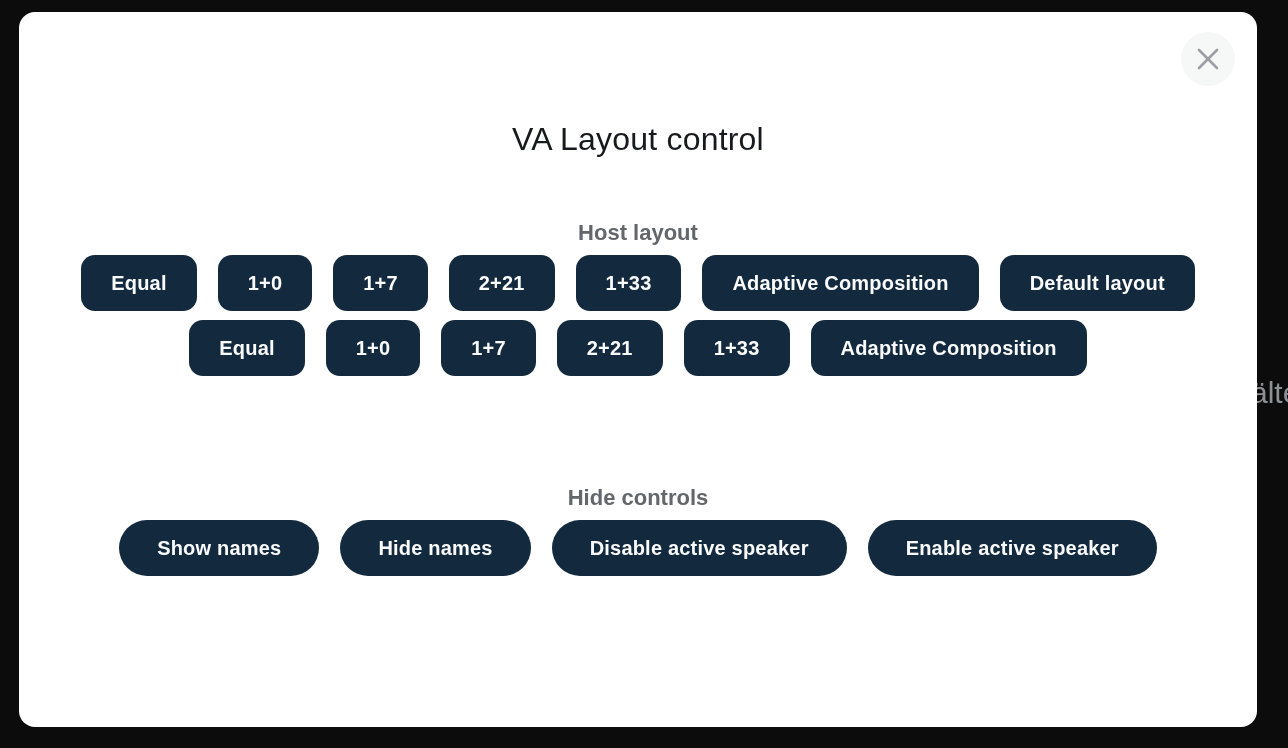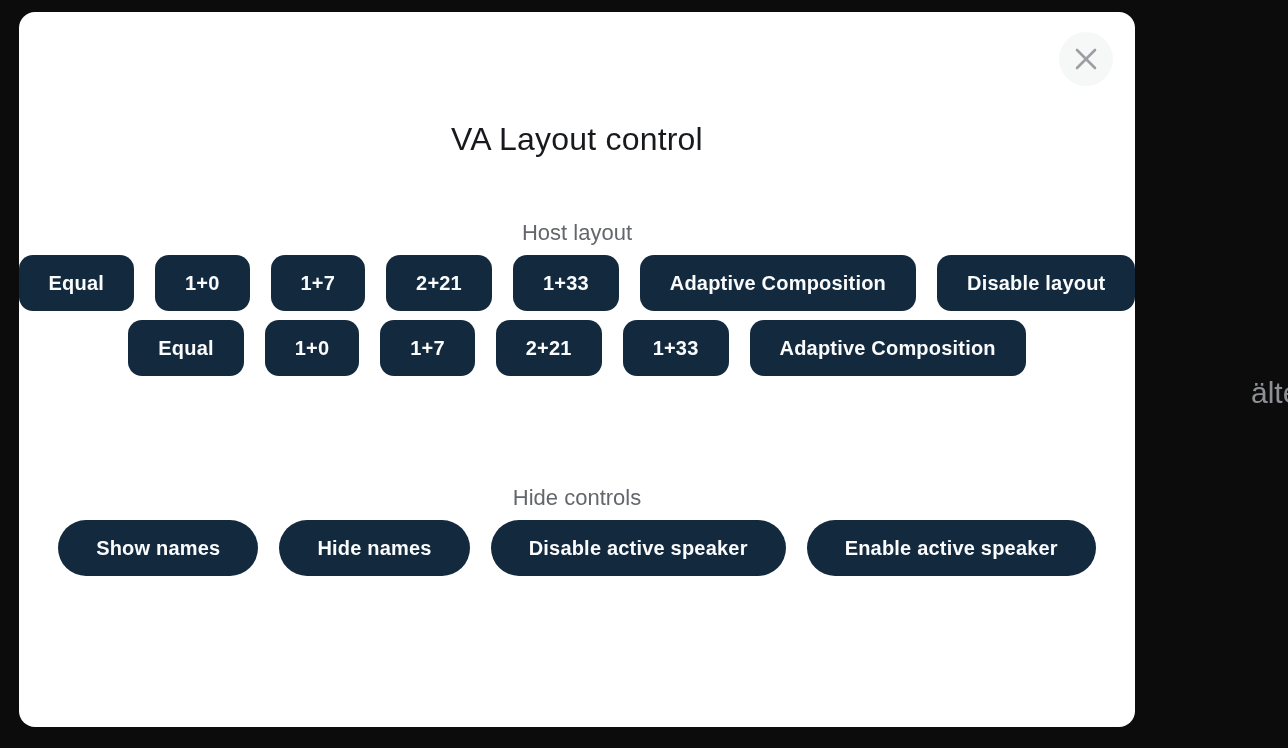--- a/index.html
+++ b/index.html
@@ -19,21 +19,21 @@
     top: 376px;
     z-index: 0;
     color: #8d9195;
     font-size: 30px;
     white-space: nowrap;
   }
   .modal {
     position: absolute;
     left: 19px;
     top: 12px;
-    width: 1116px;
+    width: 1238px;
     height: 715px;
     background: #ffffff;
     border-radius: 16px;
     z-index: 1;
   }
   .close-btn {
     position: absolute;
     top: 20px;
     right: 22px;
     width: 54px;
@@ -53,21 +53,21 @@
     font-size: 32px;
     line-height: 40px;
     font-weight: 500;
     color: #17191c;
     letter-spacing: 0.2px;
   }
   .section-label {
     text-align: center;
     font-size: 22px;
     line-height: 26px;
-    font-weight: 400;
+    font-weight: 700;
     color: #63676b;
   }
   .label-host   { margin-top: 61px; }
   .label-guest  { margin-top: 27px; }
   .label-other  { margin-top: 109px; }
   .btn-row {
     margin-top: 9px;
     display: flex;
     justify-content: center;
     align-items: center;
@@ -117,21 +117,21 @@
 
   <div class="section-label label-host">Host layout</div>
 
   <div class="btn-row">
     <button class="ctl-btn rect">Equal</button>
     <button class="ctl-btn rect">1+0</button>
     <button class="ctl-btn rect">1+7</button>
     <button class="ctl-btn rect">2+21</button>
     <button class="ctl-btn rect">1+33</button>
     <button class="ctl-btn rect">Adaptive Composition</button>
-    <button class="ctl-btn rect">Disable layout</button>
+    <button class="ctl-btn rect">Default layout</button>
   </div>
 
 
   <div class="btn-row">
     <button class="ctl-btn rect">Equal</button>
     <button class="ctl-btn rect">1+0</button>
     <button class="ctl-btn rect">1+7</button>
     <button class="ctl-btn rect">2+21</button>
     <button class="ctl-btn rect">1+33</button>
     <button class="ctl-btn rect">Adaptive Composition</button>

